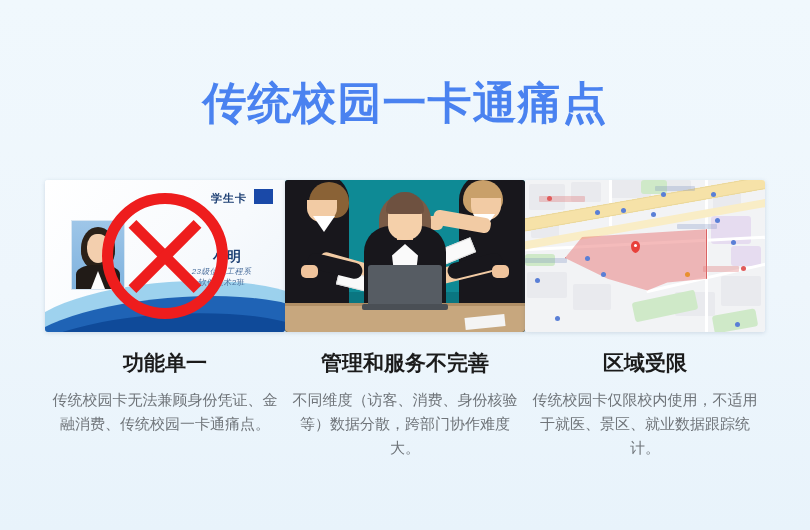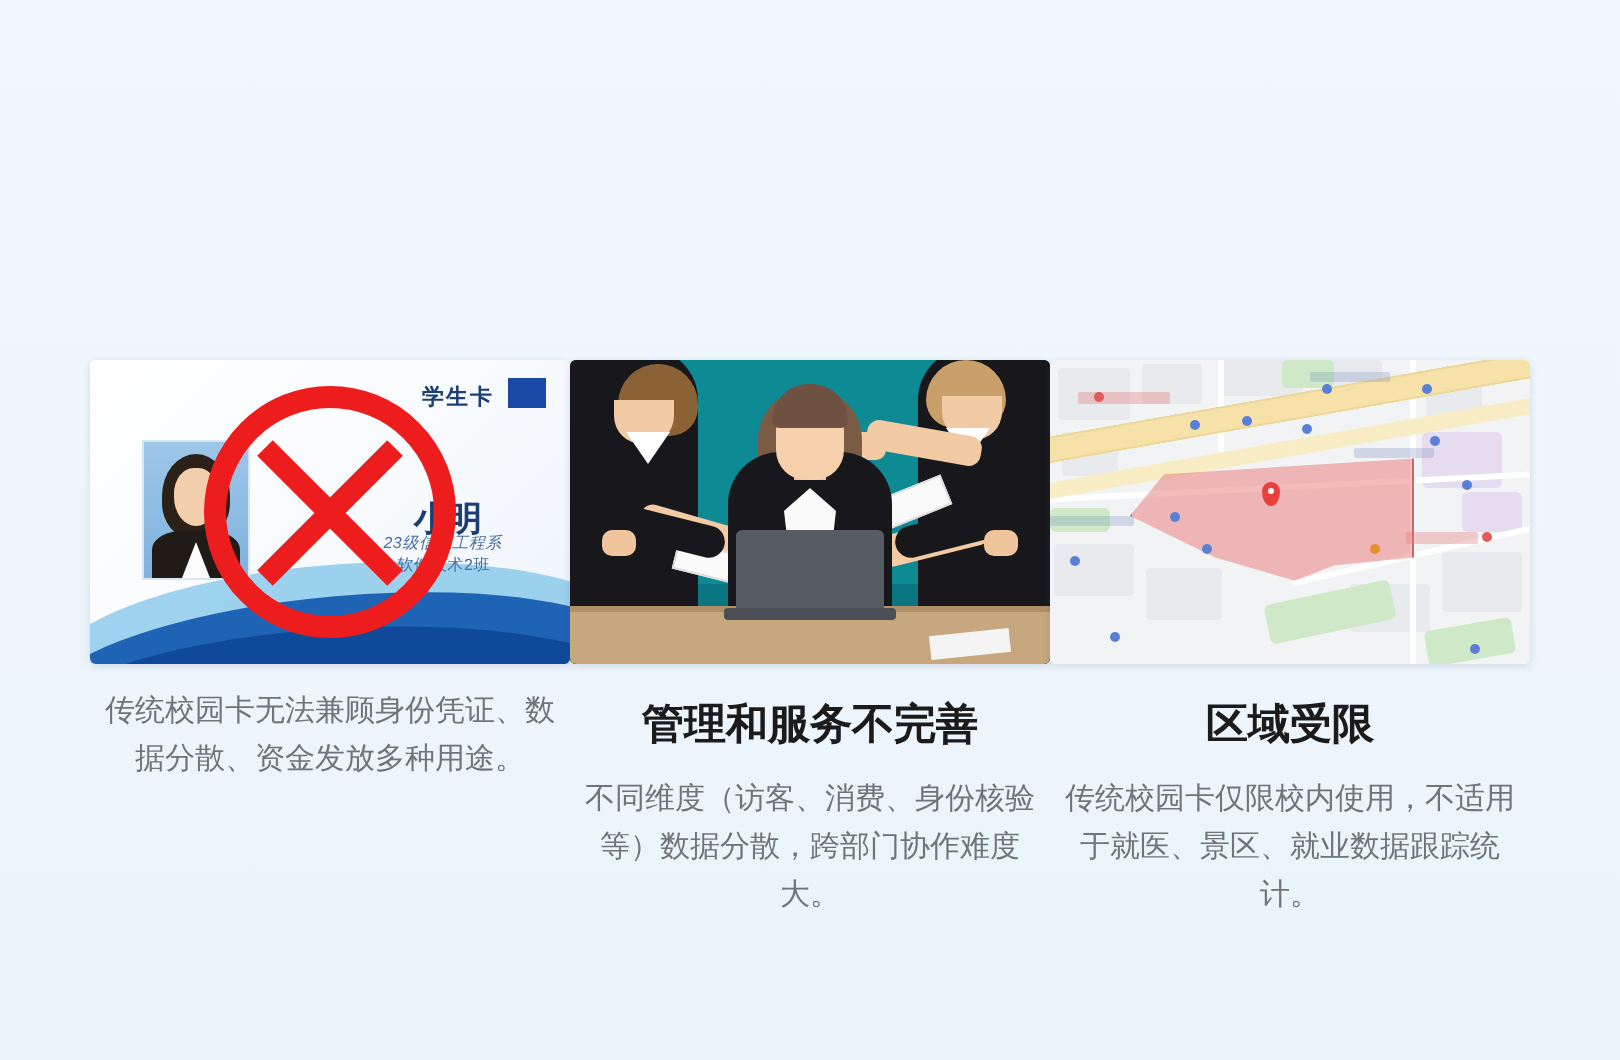--- a/index.html
+++ b/index.html
@@ -168,21 +168,21 @@
     right: 12px;
     top: 9px;
     width: 19px;
     height: 15px;
     background: #1a49a8;
   }
   .idcard .name {
     position: absolute;
     right: 44px;
     top: 68px;
-    font-size: 17px;
+    font-size: 14px;
     font-weight: bold;
     color: #1c3f73;
   }
   .idcard .meta1, .idcard .meta2 {
     position: absolute;
     right: 34px;
     font-size: 8px;
     color: #4a6e9c;
     letter-spacing: .3px;
   }
@@ -535,20 +535,21 @@
     width: 40px; height: 12px;
     background: #f4f4f4;
     transform: rotate(-6deg);
   }
 </style>
 </head>
 <body>
 
 <div class="slide">
 
+  <div class="title">传统校园一卡通痛点</div>
 
   <div class="columns">
 
     <div class="col">
       <div class="figure">
         <div class="idcard">
           <div class="wave1"></div>
           <div class="wave2"></div>
           <div class="wave3"></div>
           <div class="logo"></div>
@@ -562,21 +563,22 @@
           <div class="name">小明</div>
           <div class="meta1">23级信息工程系</div>
           <div class="meta2">软件技术2班</div>
         </div>
         <div class="ban">
           <div class="ring"></div>
           <div class="bar a"></div>
           <div class="bar b"></div>
         </div>
       </div>
-      <div class="cap-body">传统校园卡无法兼顾身份凭证、数据分散、资金发放多种用途。</div>
+      <div class="cap-title">功能单一</div>
+      <div class="cap-body">传统校园卡无法兼顾身份凭证、金融消费、传统校园一卡通痛点。</div>
     </div>
 
     <div class="col">
       <div class="figure">
         <div class="office">
           <div class="teal-dark"></div>
 
           <div class="person-l"></div>
           <div class="head-l"></div>
           <div class="skin-l"></div>

